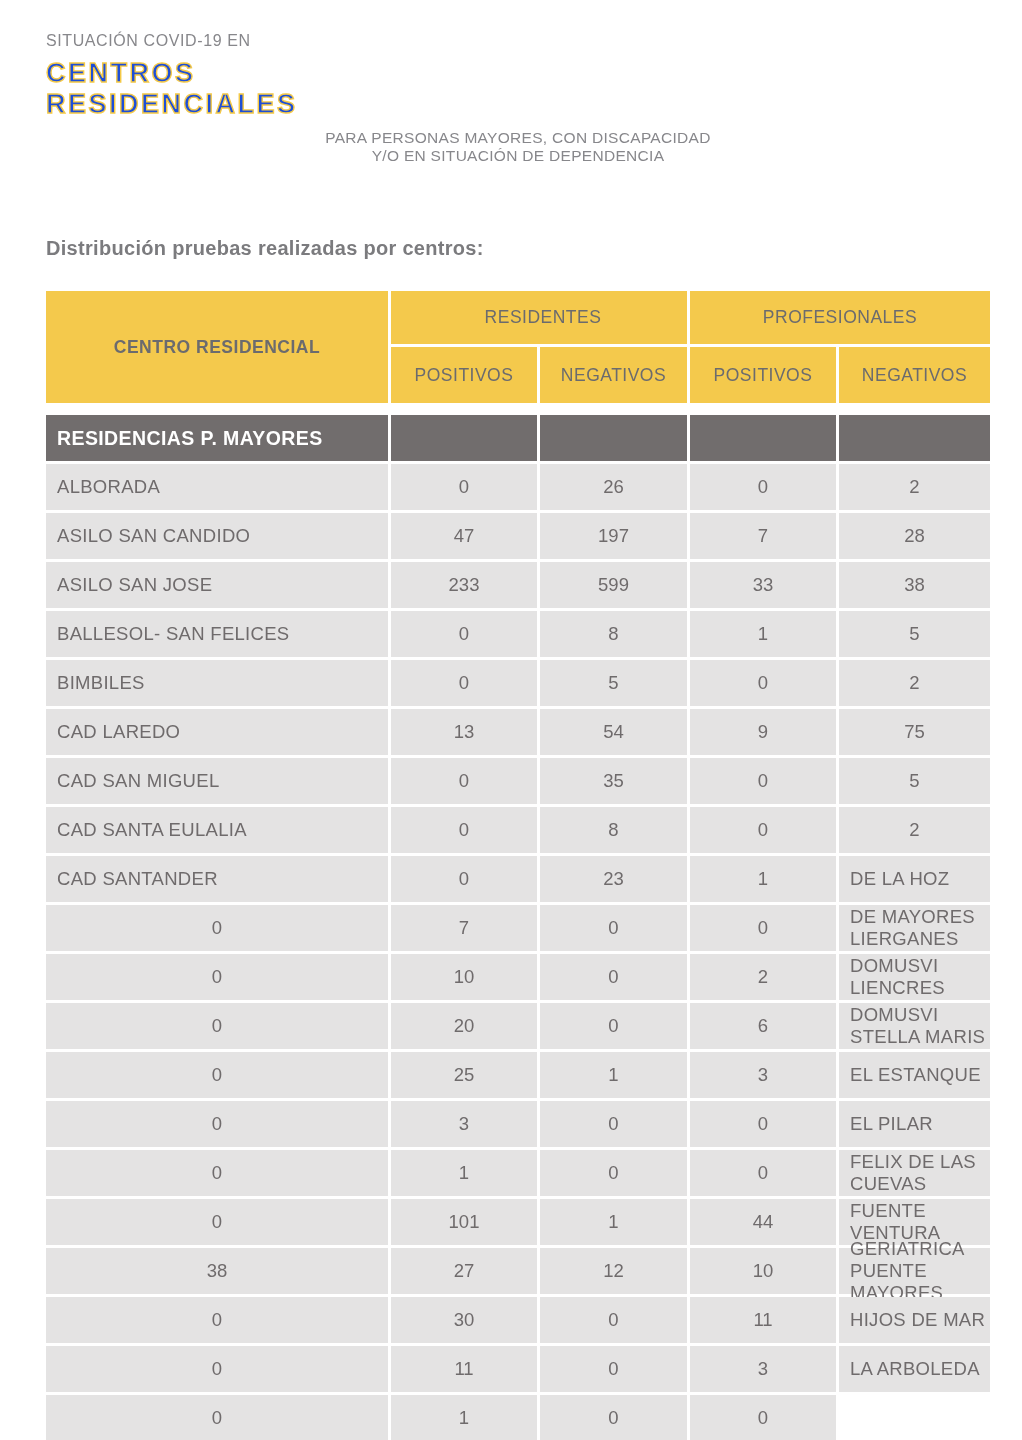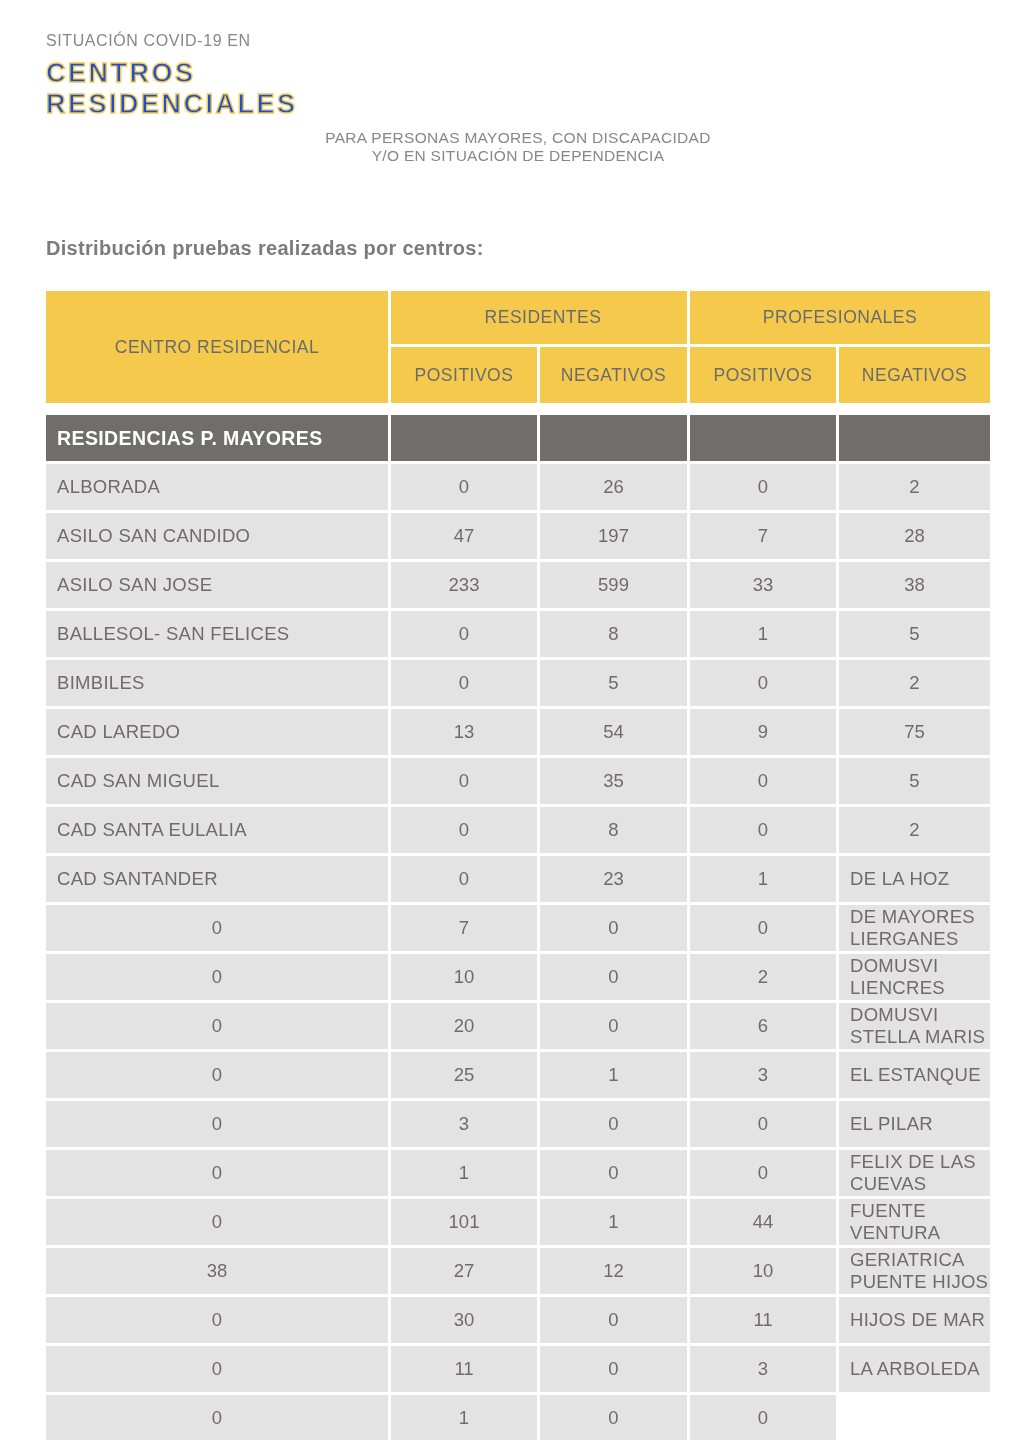--- a/index.html
+++ b/index.html
@@ -44,21 +44,21 @@
     width:944px;
   }
   .cell{
     display:flex;align-items:center;justify-content:center;
     box-sizing:border-box;
   }
   .hcell{
     background:#F4C94C;color:#6B6B6E;
     font-size:17.5px;letter-spacing:.5px;
   }
-  .h-centro{grid-column:1;grid-row:1 / span 2;}
+  .h-centro{grid-column:1;grid-row:1 / span 2;font-weight:bold;}
   .h-res{grid-column:2 / span 2;grid-row:1;padding-left:8px;}
   .h-prof{grid-column:4 / span 2;grid-row:1;}
   .h-sub{grid-row:2;}
   .scell{
     background:#716D6D;color:#ffffff;grid-row:3;margin-top:9px;
   }
   .s-label{
     justify-content:flex-start;padding-left:11px;
     font-size:19.5px;font-weight:bold;letter-spacing:.4px;
   }
@@ -177,21 +177,21 @@
       <div class="cell dcell dname">FELIX DE LAS CUEVAS</div>
       <div class="cell dcell">0</div>
       <div class="cell dcell">101</div>
       <div class="cell dcell">1</div>
       <div class="cell dcell">44</div>
       <div class="cell dcell dname">FUENTE VENTURA</div>
       <div class="cell dcell">38</div>
       <div class="cell dcell">27</div>
       <div class="cell dcell">12</div>
       <div class="cell dcell">10</div>
-      <div class="cell dcell dname">GERIATRICA PUENTE HIJOS</div>
+      <div class="cell dcell dname">GERIATRICA PUENTE MAYORES</div>
       <div class="cell dcell">0</div>
       <div class="cell dcell">30</div>
       <div class="cell dcell">0</div>
       <div class="cell dcell">11</div>
       <div class="cell dcell dname">HIJOS DE MAR</div>
       <div class="cell dcell">0</div>
       <div class="cell dcell">11</div>
       <div class="cell dcell">0</div>
       <div class="cell dcell">3</div>
       <div class="cell dcell dname">LA ARBOLEDA</div>

